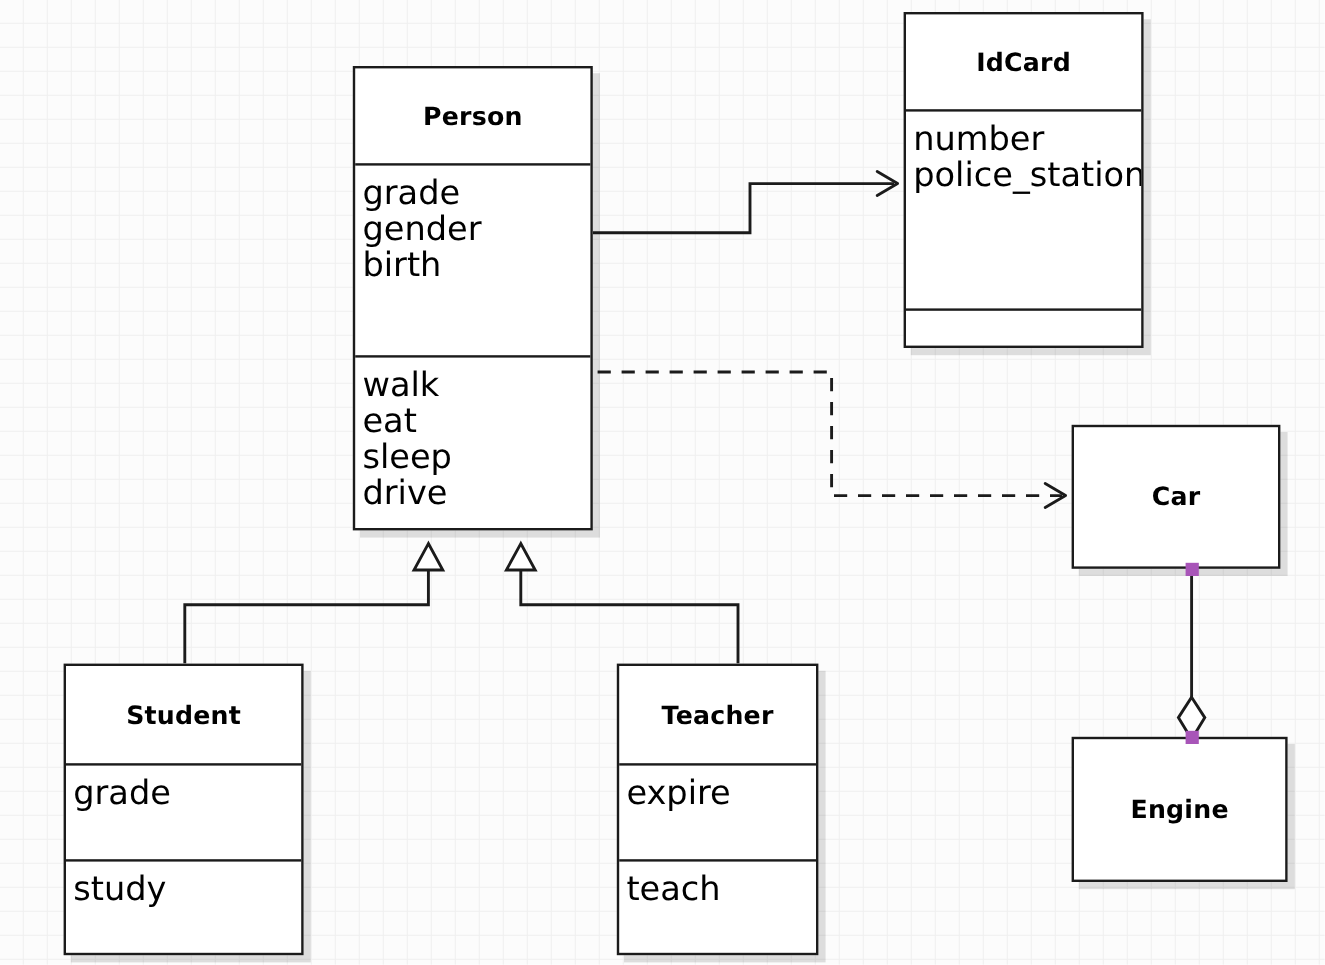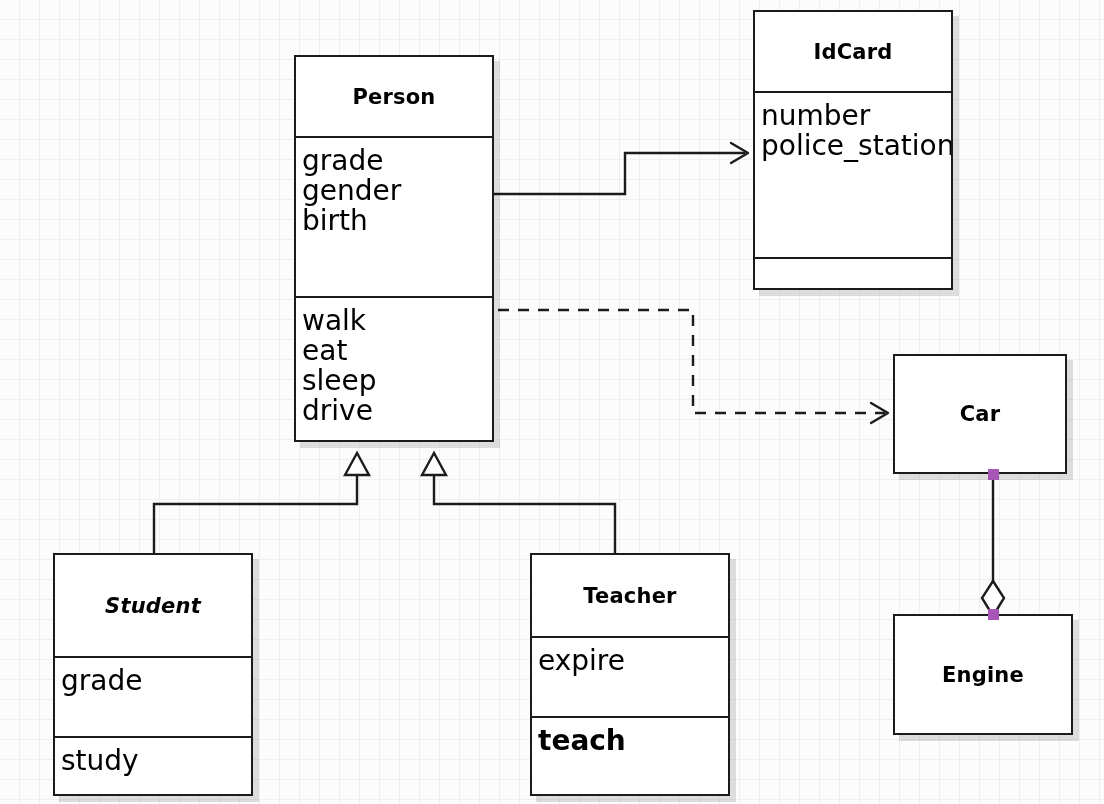--- a/index.html
+++ b/index.html
@@ -138,39 +138,39 @@
       <span>IdCard</span>
     </div>
     <div class="compartment cmp-list" style="height:166px;">
       <div class="row">number</div>
       <div class="row">police_station</div>
     </div>
     <div class="compartment cmp-list cmp-empty" style="height:31px;"></div>
   </div>
 
   <div class="uml-class" style="left:53px; top:553px; width:200px; height:243px;">
-    <div class="compartment cmp-title" style="height:101px;font-style:italic;">
+    <div class="compartment cmp-title" style="height:81px;">
       <span>Student</span>
     </div>
     <div class="compartment cmp-list" style="height:80px;">
       <div class="row">grade</div>
     </div>
     <div class="compartment cmp-list" style="height:78px;">
       <div class="row">study</div>
     </div>
   </div>
 
-  <div class="uml-class" style="left:530px; top:553px; width:200px; height:243px;">
+  <div class="uml-class" style="left:514px; top:553px; width:168px; height:243px;">
     <div class="compartment cmp-title" style="height:81px;">
       <span>Teacher</span>
     </div>
     <div class="compartment cmp-list" style="height:80px;">
       <div class="row">expire</div>
     </div>
-    <div class="compartment cmp-list" style="height:78px;font-weight:bold;">
+    <div class="compartment cmp-list" style="height:78px;">
       <div class="row">teach</div>
     </div>
   </div>
 
   <div class="uml-class" style="left:893px; top:354px; width:174px; height:120px;">
     <div class="compartment cmp-title solo">
       <span>Car</span>
     </div>
   </div>
 

